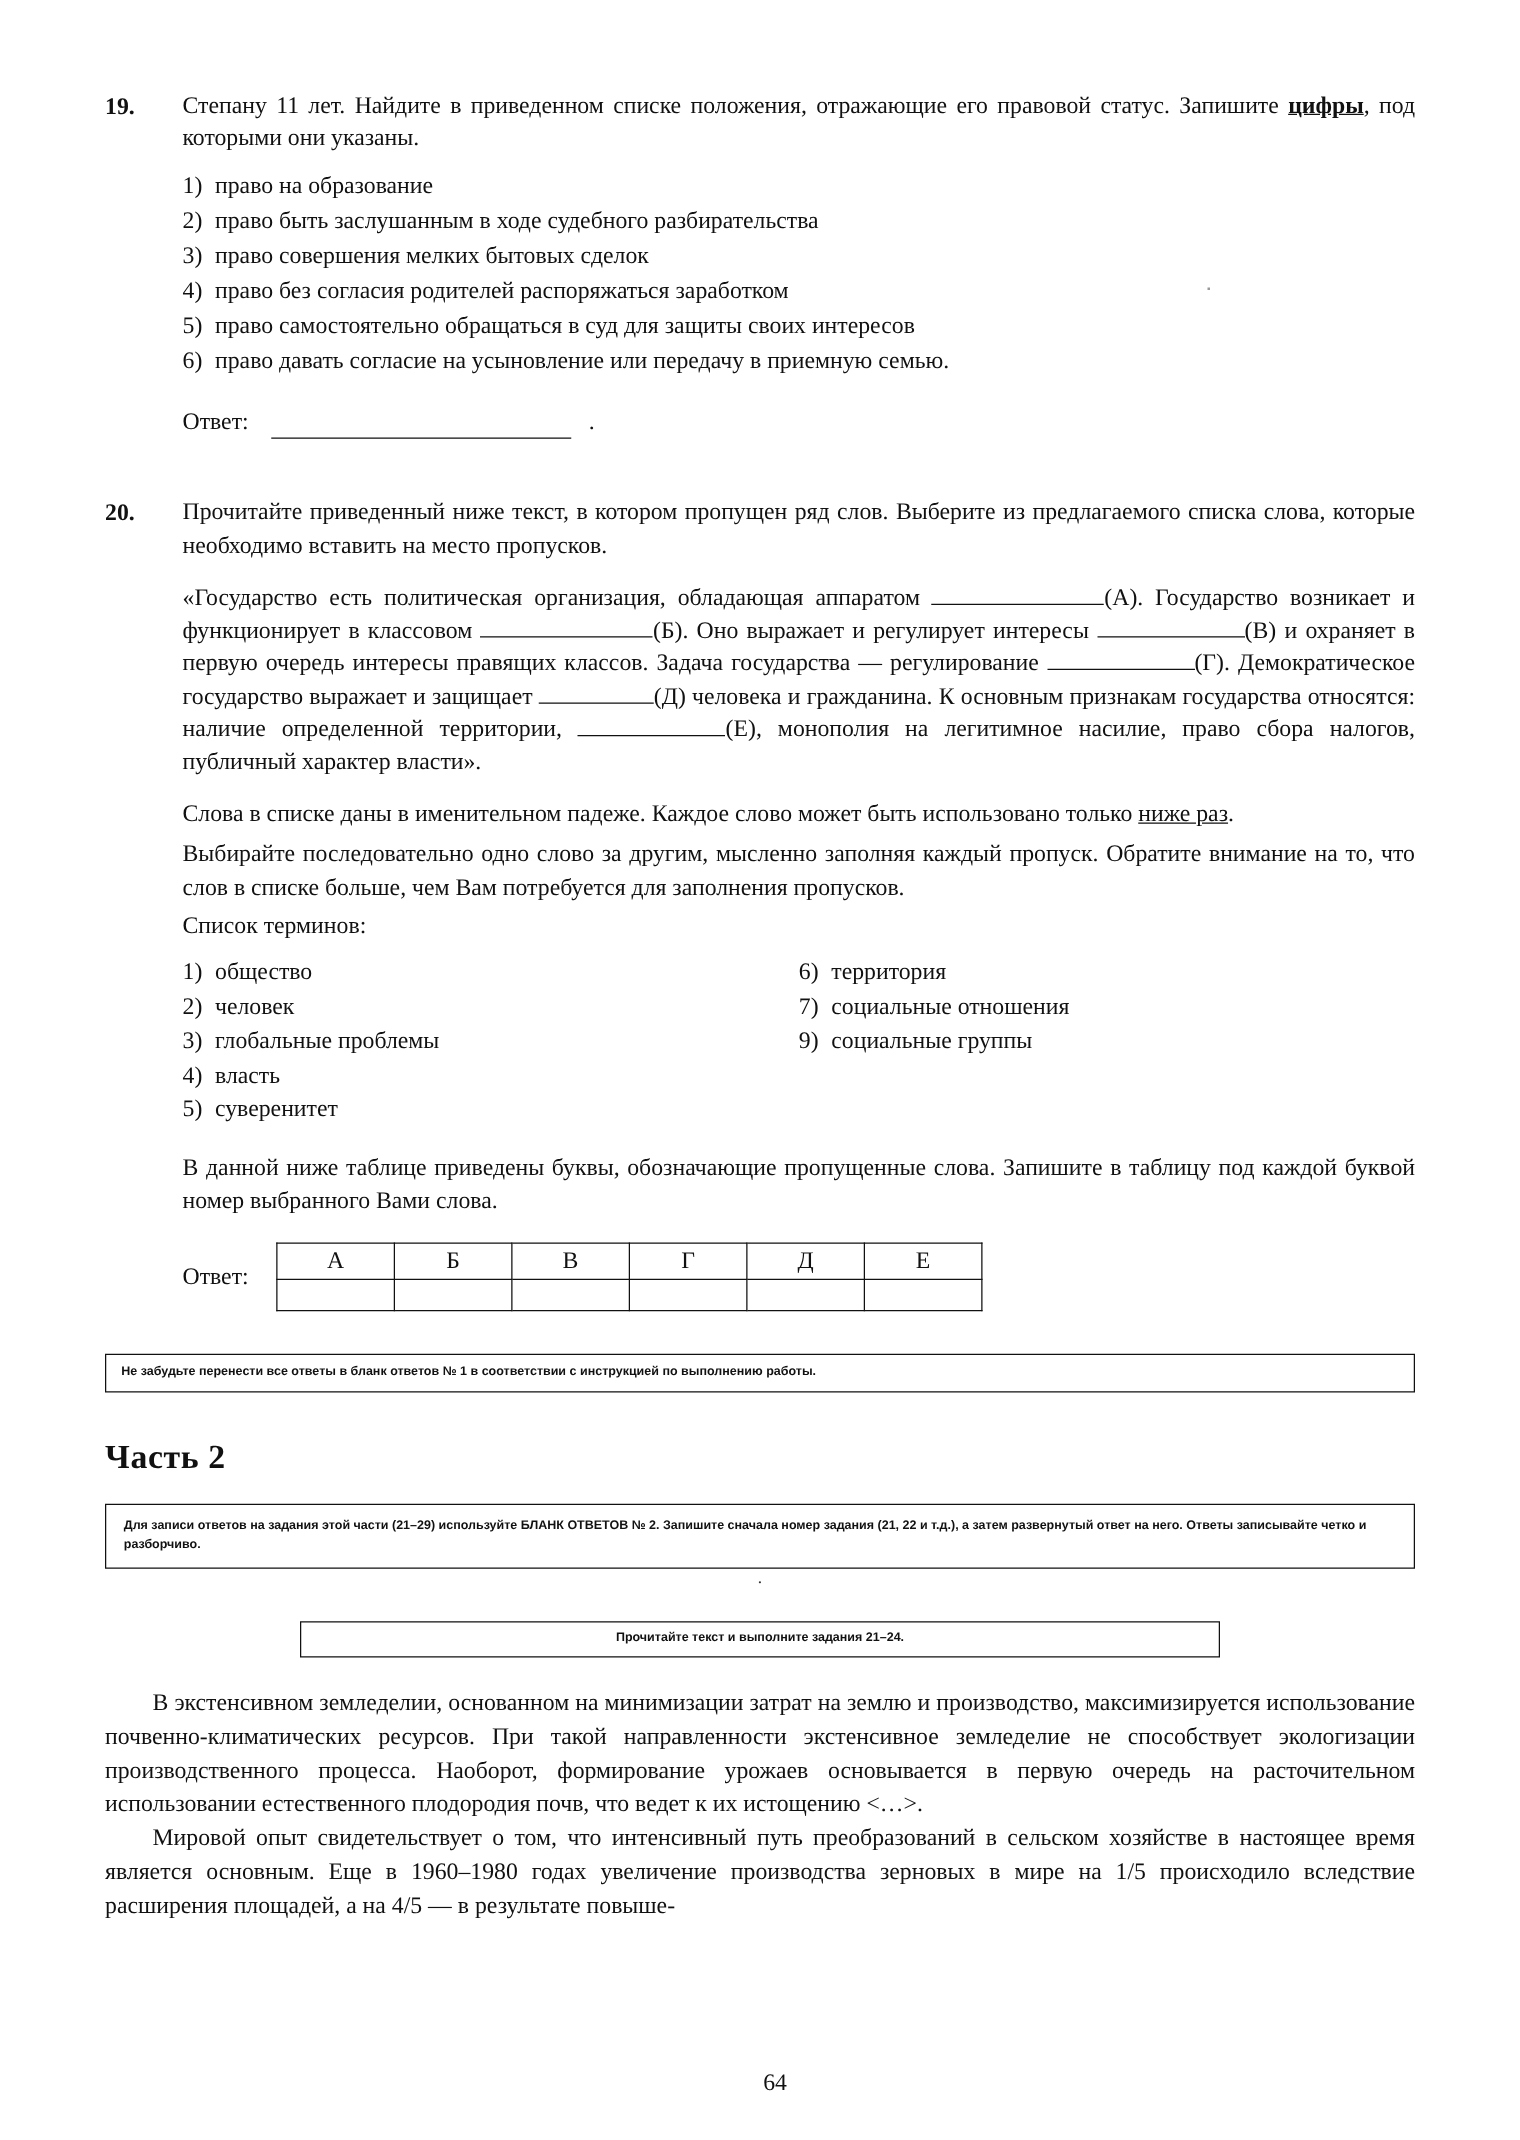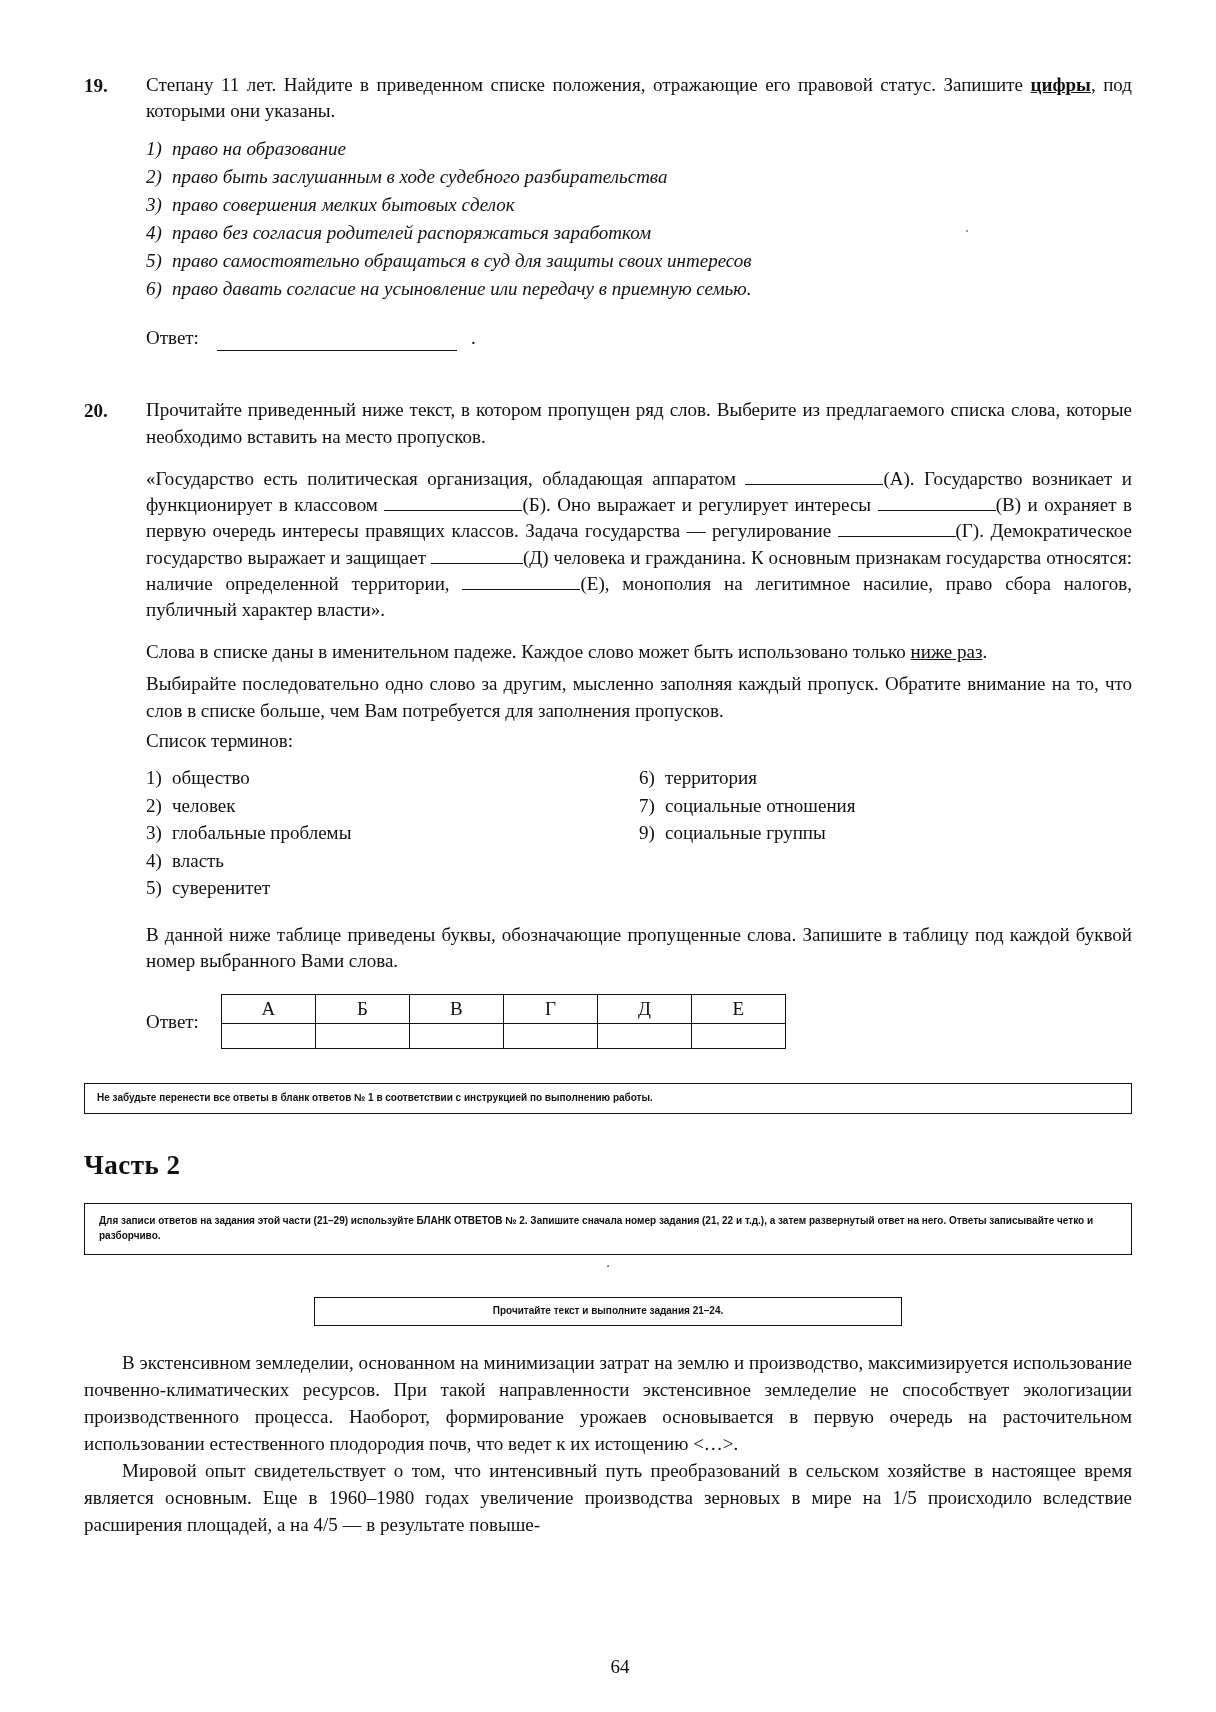--- a/index.html
+++ b/index.html
@@ -47,21 +47,20 @@
     text-align-last: left;
   }
   u.bold-u {
     font-weight: bold;
   }
   
   .opt-list {
     margin: 12px 0 0 0;
     padding: 0;
     list-style: none;
-    font-style: italic;
   }
   .opt-list li {
     font-size: 19px;
     line-height: 1.42;
     margin: 0 0 1px 0;
   }
   .opt-num {
     display: inline-block;
     min-width: 26px;
   }
@@ -153,21 +152,21 @@
     margin-top: 34px;
   }
   .notice-2 {
     margin-top: 22px;
     padding: 10px 14px 11px 14px;
   }
   .notice-3 {
     margin-top: 22px;
     text-align: center;
     padding: 6px 12px 7px 12px;
-    width: 588px;
+    width: 736px;
     margin-left: auto;
     margin-right: auto;
   }
   .part-title {
     text-align: left;
     font-family: "Liberation Serif", serif;
     font-weight: bold;
     font-size: 27px;
     margin-top: 36px;
     letter-spacing: 0.5px;

